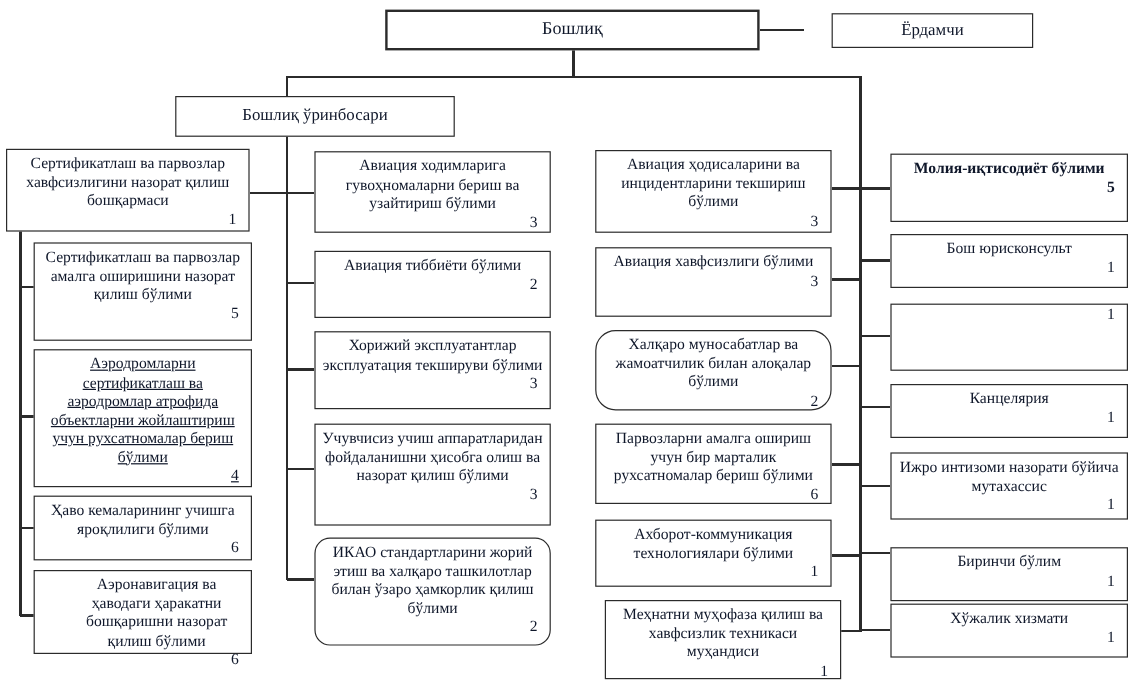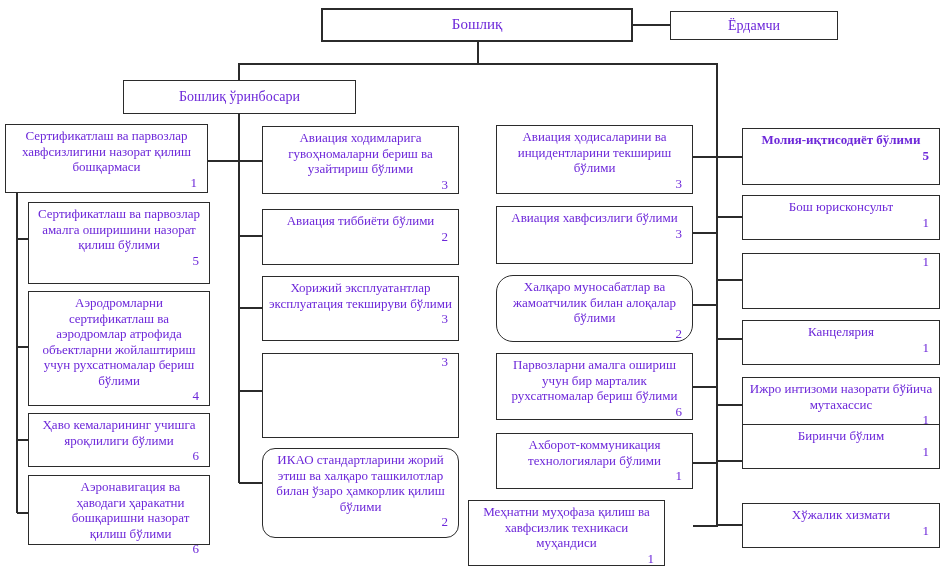--- a/index.html
+++ b/index.html
@@ -1,21 +1,21 @@
 <!DOCTYPE html>
 <html><head>
 <meta charset="utf-8">
 <style>
   html,body{margin:0;padding:0;background:#ffffff;}
   #canvas{
     position:relative;
     width:946px;height:573px;
     background:#ffffff;
     font-family:"Liberation Serif","DejaVu Serif",serif;
-    color:#6d28d9;
+    color:#0f172a;
     overflow:hidden;
   }
   #wires{position:absolute;left:0;top:0;width:946px;height:573px;}
   .node{
     position:absolute;
     box-sizing:border-box;
     border:1.5px solid #2b2b2b;
     background:#ffffff;
     font-size:13px;
     line-height:15.5px;
@@ -28,21 +28,21 @@
     font-size:13px;
     line-height:15px;
   }
   .node-chief{
     border-width:2.5px;
     font-size:15px;
     display:flex;align-items:center;justify-content:center;
   }
   .node-assistant,.node-deputy{
     font-size:14px;
-    display:flex;align-items:center;justify-content:center;
+    display:flex;align-items:center;justify-content:center;margin-left:23px;
   }
 </style>
 </head>
 <body>
 
 <div id="canvas">
 
   <svg id="wires" viewBox="0 0 946 573" xmlns="http://www.w3.org/2000/svg" stroke="#2b2b2b" stroke-width="2" shape-rendering="crispEdges">
     <line x1="633" y1="25" x2="670" y2="25"></line>
     <line x1="478" y1="41" x2="478" y2="64"></line>
@@ -87,21 +87,21 @@
   </div>
 
   <div class="node" style="left:5px;top:124px;width:203px;height:69px;">
     <div class="node-label">Сертификатлаш ва парвозлар хавфсизлигини назорат қилиш бошқармаси</div>
     <div class="node-count">1</div>
   </div>
   <div class="node" style="left:28px;top:202px;width:182px;height:82px;">
     <div class="node-label">Сертификатлаш ва парвозлар амалга оширишини назорат қилиш бўлими</div>
     <div class="node-count">5</div>
   </div>
-  <div class="node" style="left:28px;top:291px;width:182px;height:115px;">
+  <div class="node" style="left:28px;top:291px;width:182px;height:115px;text-decoration:underline;">
     <div class="node-label">Аэродромларни сертификатлаш ва аэродромлар атрофида объектларни жойлаштириш учун рухсатномалар бериш бўлими</div>
     <div class="node-count">4</div>
   </div>
   <div class="node" style="left:28px;top:413px;width:182px;height:54px;">
     <div class="node-label">Ҳаво кемаларининг учишга яроқлилиги бўлими</div>
     <div class="node-count">6</div>
   </div>
   <div class="node" style="left:28px;top:475px;width:182px;height:70px;padding-left:23px;">
     <div class="node-label">Аэронавигация ва ҳаводаги ҳаракатни бошқаришни назорат қилиш бўлими</div>
     <div class="node-count">6</div>
@@ -113,20 +113,21 @@
   </div>
   <div class="node" style="left:262px;top:209px;width:197px;height:56px;">
     <div class="node-label">Авиация тиббиёти бўлими</div>
     <div class="node-count">2</div>
   </div>
   <div class="node" style="left:262px;top:276px;width:197px;height:65px;">
     <div class="node-label">Хорижий эксплуатантлар эксплуатация текшируви бўлими</div>
     <div class="node-count">3</div>
   </div>
   <div class="node" style="left:262px;top:353px;width:197px;height:85px;">
+    <div class="node-label">Учувчисиз учиш аппаратларидан фойдаланишни ҳисобга олиш ва назорат қилиш бўлими</div>
     <div class="node-count">3</div>
   </div>
   <div class="node" style="left:262px;top:448px;width:197px;height:90px;border-radius:13px;">
     <div class="node-label">ИКАО стандартларини жорий этиш ва халқаро ташкилотлар билан ўзаро ҳамкорлик қилиш бўлими</div>
     <div class="node-count">2</div>
   </div>
 
   <div class="node" style="left:496px;top:125px;width:197px;height:69px;">
     <div class="node-label">Авиация ҳодисаларини ва инцидентларини текшириш бўлими</div>
     <div class="node-count">3</div>
@@ -140,21 +141,21 @@
     <div class="node-count">2</div>
   </div>
   <div class="node" style="left:496px;top:353px;width:197px;height:67px;">
     <div class="node-label">Парвозларни амалга ошириш учун бир марталик рухсатномалар бериш бўлими</div>
     <div class="node-count">6</div>
   </div>
   <div class="node" style="left:496px;top:433px;width:197px;height:56px;">
     <div class="node-label">Ахборот-коммуникация технологиялари бўлими</div>
     <div class="node-count">1</div>
   </div>
-  <div class="node" style="left:468px;top:500px;width:197px;height:66px;">
+  <div class="node" style="left:504px;top:500px;width:197px;height:66px;">
     <div class="node-label">Меҳнатни муҳофаза қилиш ва хавфсизлик техникаси муҳандиси</div>
     <div class="node-count">1</div>
   </div>
 
   <div class="node" style="left:742px;top:128px;width:198px;height:57px;font-weight:bold;">
     <div class="node-label">Молия-иқтисодиёт бўлими</div>
     <div class="node-count">5</div>
   </div>
   <div class="node" style="left:742px;top:195px;width:198px;height:45px;">
     <div class="node-label">Бош юрисконсульт</div>
@@ -164,21 +165,21 @@
     <div class="node-count">1</div>
   </div>
   <div class="node" style="left:742px;top:320px;width:198px;height:45px;">
     <div class="node-label">Канцелярия</div>
     <div class="node-count">1</div>
   </div>
   <div class="node" style="left:742px;top:377px;width:198px;height:56px;">
     <div class="node-label">Ижро интизоми назорати бўйича мутахассис</div>
     <div class="node-count">1</div>
   </div>
-  <div class="node" style="left:742px;top:424px;width:198px;height:45px;">
+  <div class="node" style="left:742px;top:456px;width:198px;height:45px;">
     <div class="node-label">Биринчи бўлим</div>
     <div class="node-count">1</div>
   </div>
   <div class="node" style="left:742px;top:503px;width:198px;height:45px;">
     <div class="node-label">Хўжалик хизмати</div>
     <div class="node-count">1</div>
   </div>
 
 </div>
 

